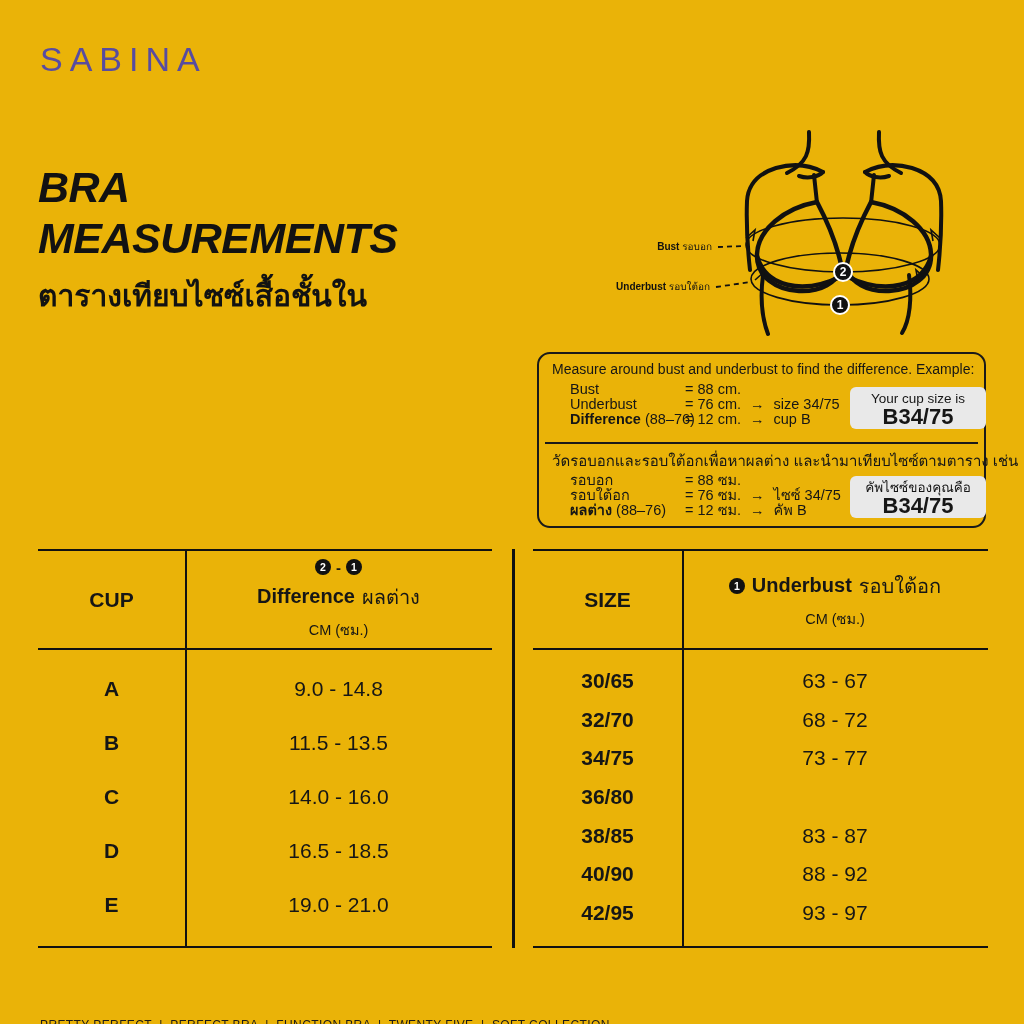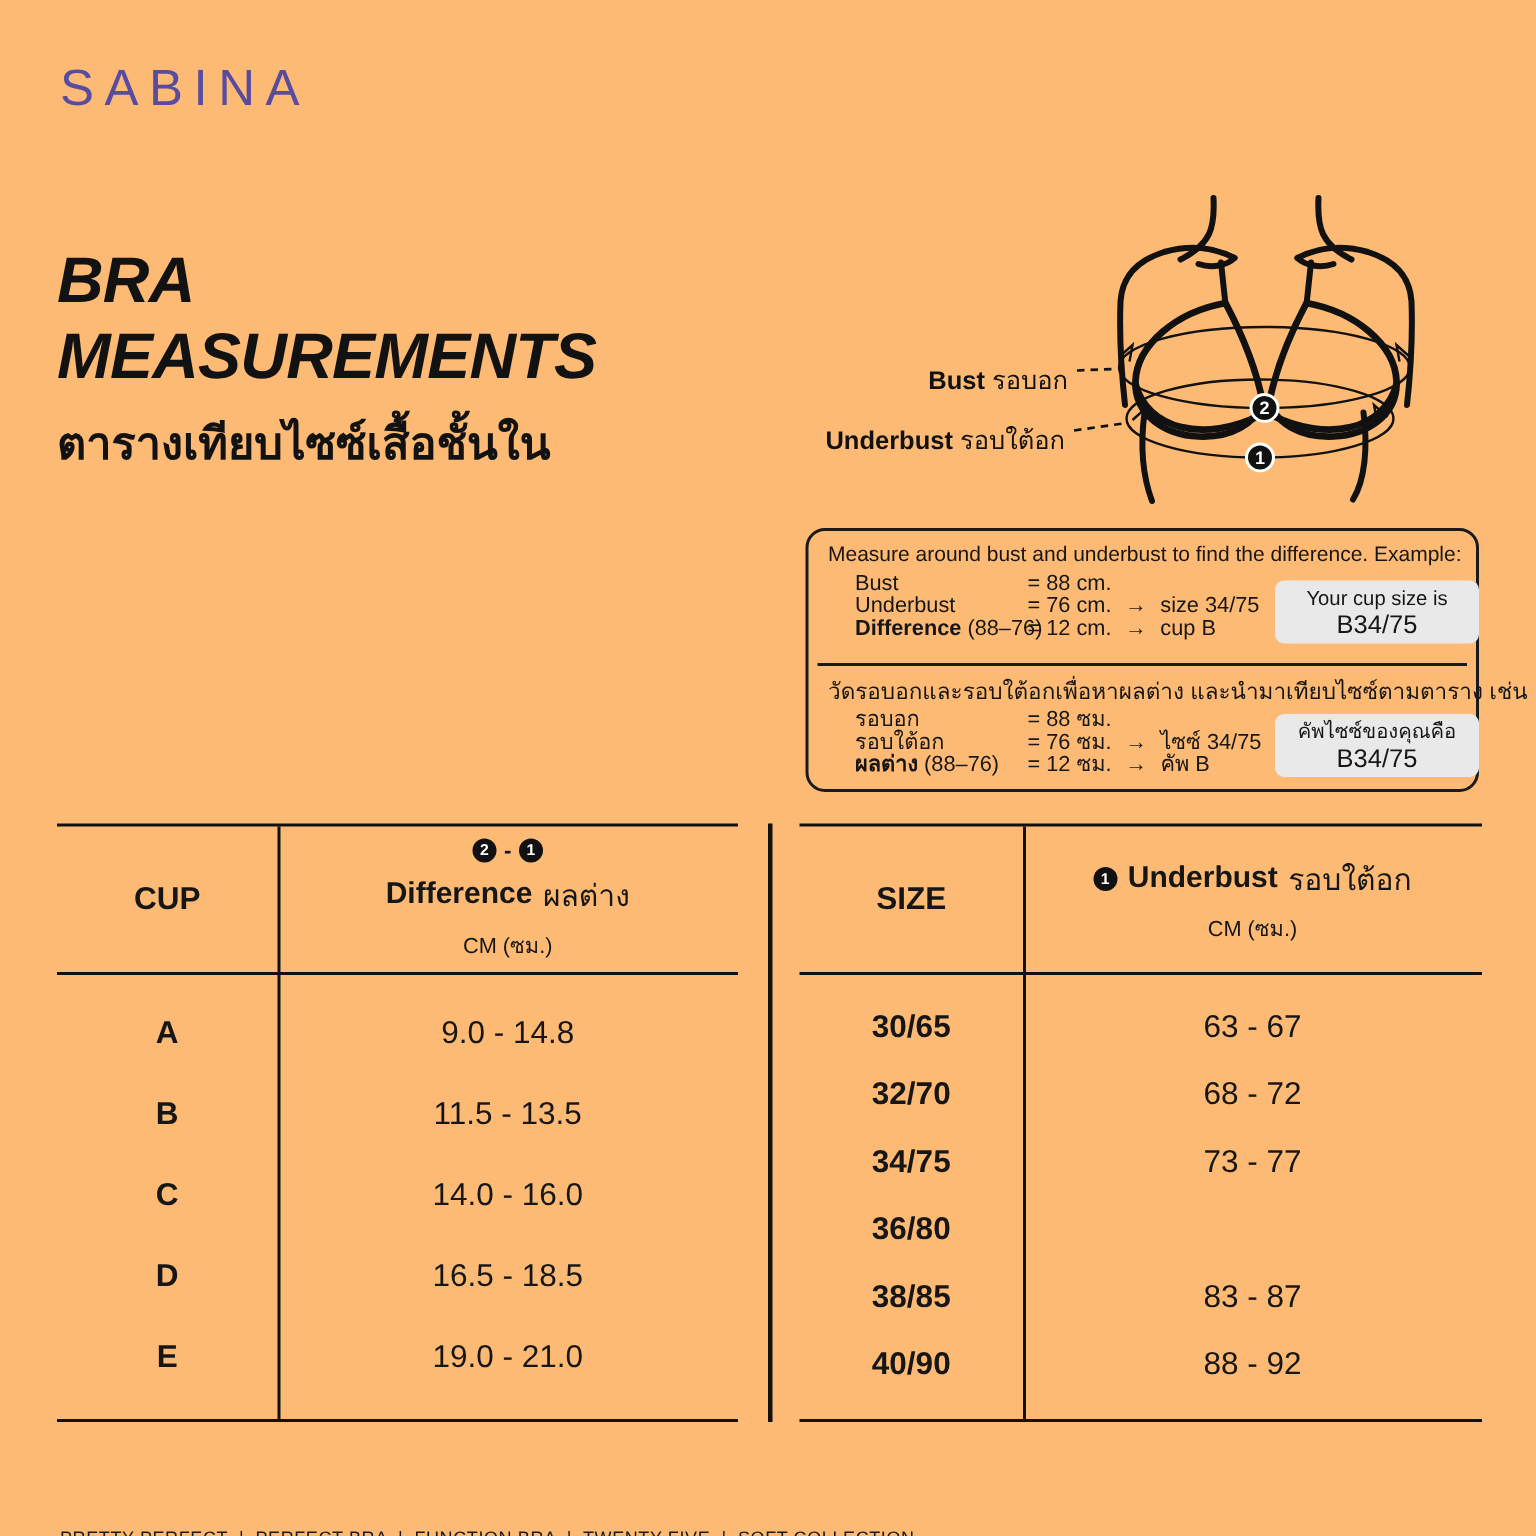--- a/index.html
+++ b/index.html
@@ -1,33 +1,33 @@
 <!DOCTYPE html>
 <html><head>
 <meta charset="utf-8">
 <style>
   html,body { margin:0; padding:0; background:#fff; }
   .page {
-    position:relative; width:1024px; height:1024px; background:#fdba74;
+    position:relative; width:1024px; height:1024px; background:#eab308;
     font-family:"Liberation Sans","DejaVu Sans",sans-serif; color:#161616;
     overflow:hidden;
   }
   
   .logo {
     position:absolute; left:40px; top:40px;
     font-size:34px; font-weight:400; letter-spacing:7px; color:#584CA0;
   }
   
   .title { position:absolute; left:38px; top:162px; font-size:43px; font-weight:800; line-height:51px; letter-spacing:-0.5px; color:#121212;font-style:italic; }
   .subtitle { position:absolute; left:38px; top:272px; font-size:30px; font-weight:600; color:#121212; }
 
   
   .diagram { position:absolute; left:530px; top:128px; width:470px; height:224px; }
   .diagram svg { position:absolute; left:0; top:0; }
-  .dlabel { position:absolute; font-size:17px; white-space:nowrap; color:#111; }
+  .dlabel { position:absolute; font-size:10px; white-space:nowrap; color:#111; }
   .dlabel b { font-weight:700; }
   .dlabel.bust { top:111px; right:288px; }
   .dlabel.underbust { top:151px; right:290px; }
   .badge {
     position:absolute; width:20px; height:20px; border-radius:50%;
     background:#111; border:2px solid #fff; color:#fff; font-weight:700; font-size:12px;
     display:flex; align-items:center; justify-content:center; box-sizing:border-box;
   }
   .badge.b2 { left:303px; top:134px; }
   .badge.b1 { left:300px; top:167px; }
@@ -47,21 +47,21 @@
   .g-row .g-val { position:absolute; left:115px; top:0; display:flex; gap:9px; }
   .g-r1 { top:28px; } .g-r2 { top:43px; } .g-r3 { top:58px; }
   .gsec.th .g-r1 { top:29px; } .gsec.th .g-r2 { top:44px; } .gsec.th .g-r3 { top:59px; }
   .result-box {
     position:absolute; left:311px; width:136px; height:42px;
     background:#e9e9e9; border-radius:6px; text-align:center;
   }
   .gsec.en .result-box { top:33px; }
   .gsec.th .result-box { top:32px; }
   .result-caption { font-size:13.5px; line-height:17px; margin-top:3px; }
-  .result-value { font-size:17px; font-weight:400; line-height:19px; }
+  .result-value { font-size:22px; font-weight:700; line-height:19px; }
 
   
   .tbl {
     position:absolute; top:549px; height:399px; box-sizing:border-box;
     border-top:2.5px solid #111; border-bottom:2.5px solid #111;
   }
   .tbl.left { left:38px; width:454px; }
   .tbl.right { left:533px; width:455px; }
   .tbl-vline { position:absolute; top:0; bottom:0; width:2px; background:#111; }
   .tbl.left .tbl-vline { left:147px; }
@@ -288,20 +288,24 @@
         <div class="tc1">36/80</div>
       </div>
       <div class="trow">
         <div class="tc1">38/85</div>
         <div class="tc2">83 - 87</div>
       </div>
       <div class="trow">
         <div class="tc1">40/90</div>
         <div class="tc2">88 - 92</div>
       </div>
+      <div class="trow">
+        <div class="tc1">42/95</div>
+        <div class="tc2">93 - 97</div>
+      </div>
     </div>
   </div>
 
   <div class="footer">
     <div>PRETTY PERFECT  |  PERFECT BRA  |  FUNCTION BRA  |  TWENTY FIVE  |  SOFT COLLECTION</div>
     
   </div>
 
 </div>
 

